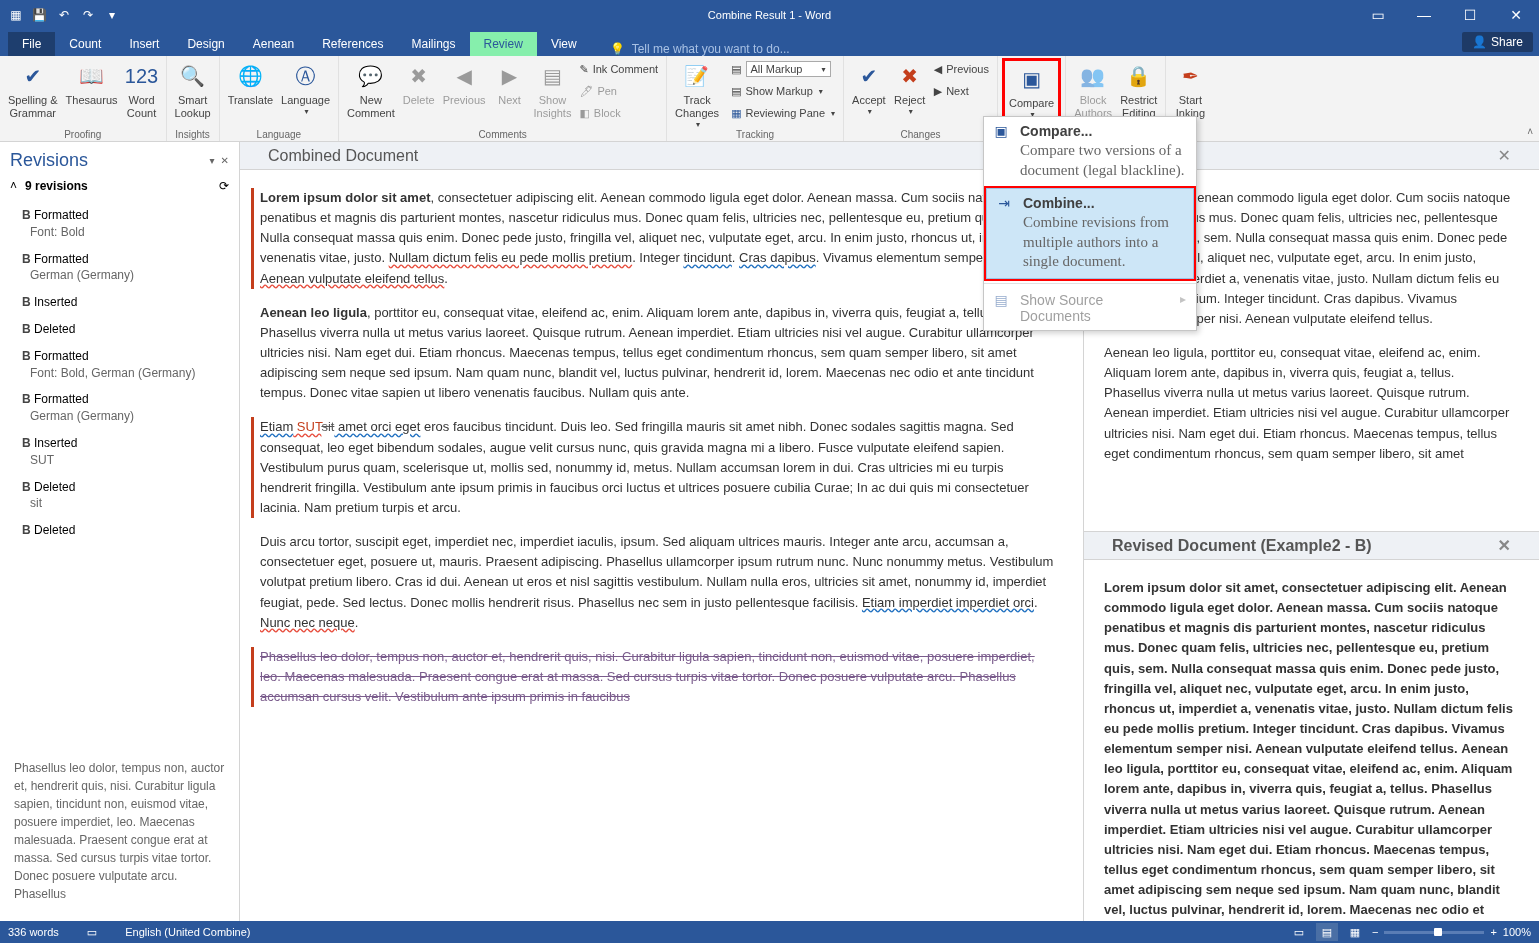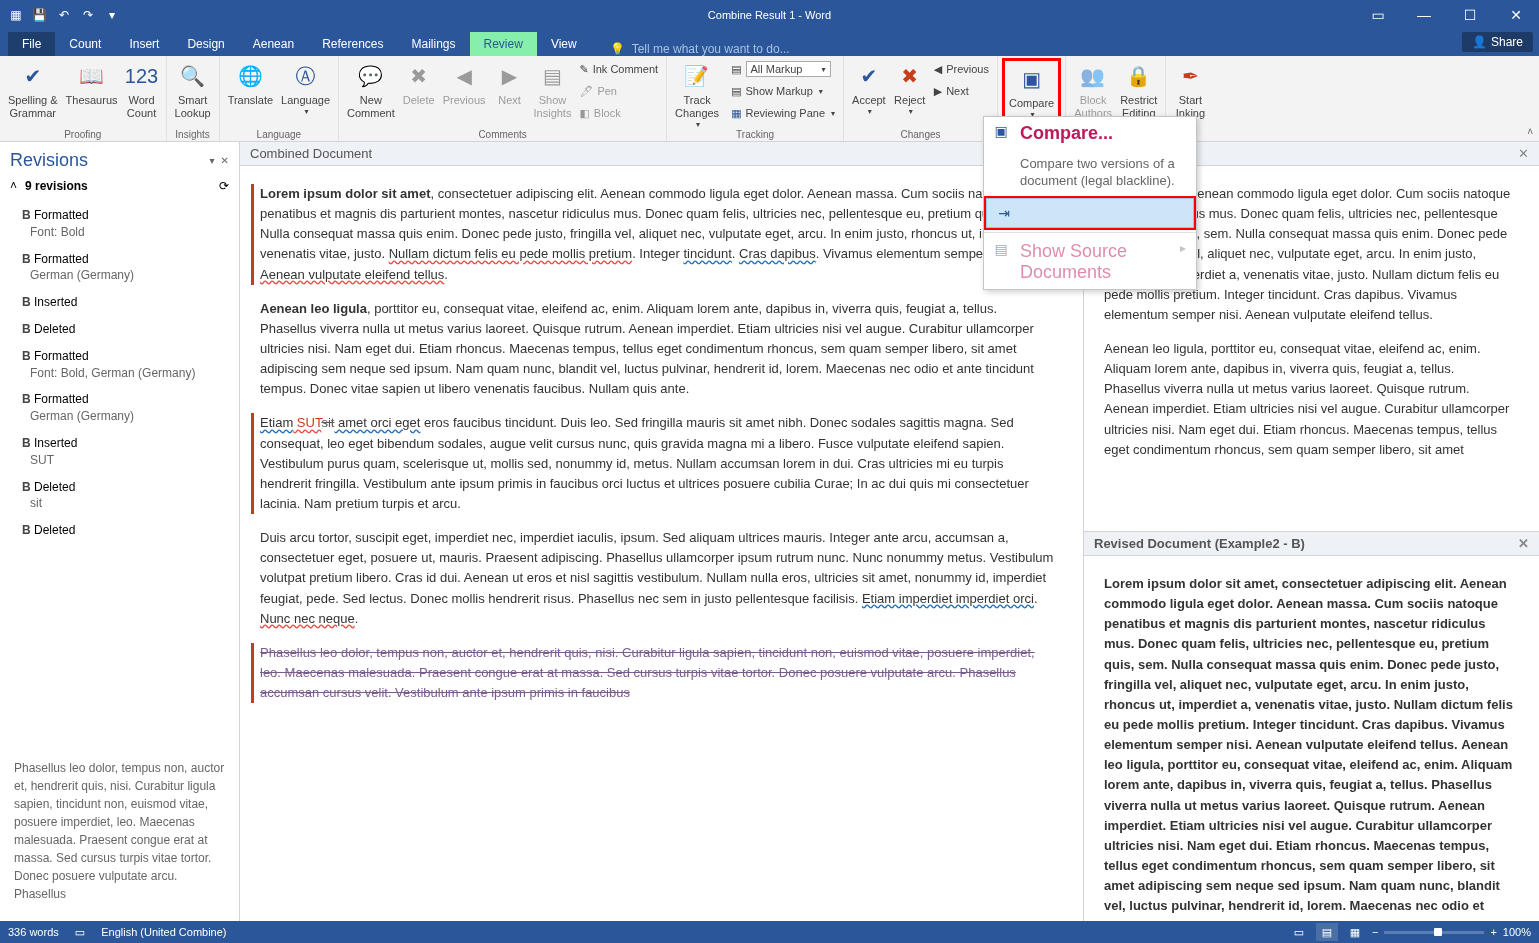--- a/index.html
+++ b/index.html
@@ -34,60 +34,60 @@
 
 
 .compare-btn { border: 3px solid #ff0000; }
 
 
 .compare-menu { position: absolute; top: 116px; left: 983px; width: 214px; background: #fff; border: 1px solid #c6c6c6; box-shadow: 2px 2px 6px rgba(0,0,0,0.2); z-index: 100; }
 .compare-menu-item { display: flex; padding: 6px 6px; gap: 8px; }
 .compare-menu-item.hover { background: #cde6f7; border: 1px solid #9ac3e6; margin: -1px; }
 .compare-menu-item .mi-icon { width: 22px; display: flex; justify-content: center; font-size: 14px; color: #2b579a; }
 .compare-menu-item .mi-text { flex: 1; }
-.compare-menu-item .mi-title { font-size: 18px; color: #be185d; font-weight: 600; }
-.compare-menu-item .mi-desc { font-size: 13px; color: #666; line-height: 1.3; margin-top: 12px; }
+.compare-menu-item .mi-title { font-size: 14px; color: #404040; font-weight: 600; }
+.compare-menu-item .mi-desc { font-size: 15px; color: #666; line-height: 1.3; margin-top: 2px; font-family: Liberation Serif, serif; }
 .compare-menu-sep { height: 1px; background: #e1e1e1; margin: 2px 0; }
 .combine-highlight { border: 3px solid #ff0000; }
 
 
 .content { display: flex; height: calc(943px - 30px - 26px - 86px - 22px); }
 
 
 .revisions-pane { width: 240px; border-right: 1px solid #d4d4d4; background: #fff; display: flex; flex-direction: column; }
 .rev-header { padding: 8px 10px 4px; display: flex; align-items: center; justify-content: space-between; }
 .rev-title { font-size: 18px; color: #2b579a; font-weight: 300; }
 .rev-header-icons { display: flex; gap: 6px; font-size: 10px; color: #666; }
 .rev-count { padding: 4px 10px 8px; font-size: 12px; display: flex; align-items: center; gap: 8px; }
 .rev-list { flex: 1; overflow-y: auto; padding: 2px 0; }
 .rev-item { padding: 4px 12px 6px 22px; font-size: 12px; line-height: 1.4; cursor: pointer; }
 .rev-author { font-weight: 600; color: #444; }
 .rev-change { color: #666; padding-left: 8px; }
 .rev-preview { padding: 8px 14px; font-size: 12px; color: #666; line-height: 1.5; height: 170px; overflow: hidden; }
 
 
 .doc-area { flex: 1; display: flex; }
-.doc-header { background: #eef1f5; border-bottom: 1px solid #d4d4d4; padding: 4px 10px; font-size: 13px; color: #555; display: flex; justify-content: space-between; align-items: center; gap: 48px; }
+.doc-header { background: #eef1f5; border-bottom: 1px solid #d4d4d4; padding: 4px 28px; font-size: 16px; color: #555; display: flex; justify-content: space-between; align-items: center; gap: 48px; }
 .doc-close { color: #888; cursor: pointer; }
 .doc-body { flex: 1; overflow-y: auto; padding: 18px 26px 18px 20px; background: #fff; font-size: 13px; line-height: 1.55; color: #333; font-family: Calibri, Arial, sans-serif; }
 .doc-body p { margin-bottom: 14px; }
 .rev-bar { border-left: 3px solid #c43e1c; padding-left: 6px; margin-left: -9px; }
 .squiggle-red { text-decoration: underline wavy #e74c3c; }
 .squiggle-blue { text-decoration: underline wavy #1e6fc0; }
 .strike { text-decoration: line-through; color: #555; }
 .ins-text { color: #c43e1c; }
 
 .combined-col { flex: 1; border-right: 1px solid #d4d4d4; display: flex; flex-direction: column; position: relative; }
 .right-col { width: 455px; display: flex; flex-direction: column; }
 .original-pane { flex: 1; border-bottom: 1px solid #d4d4d4; display: flex; flex-direction: column; overflow: hidden; }
 .revised-pane { flex: 1; display: flex; flex-direction: column; overflow: hidden; font-weight: bold; }
 
 
 .statusbar { background: #2b579a; height: 22px; display: flex; align-items: center; color: #fff; font-size: 11px; padding: 0 8px; justify-content: space-between; }
-.status-left { display: flex; gap: 16px; align-items: center; }
+.status-left { display: flex; gap: 28px; align-items: center; }
 .status-right { display: flex; gap: 6px; align-items: center; }
 .view-btn { width: 22px; height: 18px; display: flex; align-items: center; justify-content: center; }
 .zoom-slider { width: 100px; height: 3px; background: #5a7db5; position: relative; }
 .zoom-thumb { position: absolute; left: 50%; top: -3px; width: 8px; height: 8px; background: #fff; border-radius: 1px; }
 .dropdown-arrow { font-size: 8px; margin-left: 2px; }
 .select-box { border: 1px solid #aaa; background: #fff; padding: 1px 4px; width: 85px; display: flex; justify-content: space-between; align-items: center; }
 </style>
 </head>
 <body>
 
@@ -310,20 +310,24 @@
   <div class="compare-menu-item">
     <div class="mi-icon">▣</div>
     <div class="mi-text">
       <div class="mi-title">Compare...</div>
       <div class="mi-desc">Compare two versions of a document (legal blackline).</div>
     </div>
   </div>
   <div class="combine-highlight">
     <div class="compare-menu-item hover">
       <div class="mi-icon">⇥</div>
+      <div class="mi-text">
+        <div class="mi-title">Combine...</div>
+        <div class="mi-desc">Combine revisions from multiple authors into a single document.</div>
+      </div>
     </div>
   </div>
   <div class="compare-menu-sep"></div>
   <div class="compare-menu-item" style="opacity:.5">
     <div class="mi-icon">▤</div>
     <div class="mi-text">
         <div class="mi-title" style="font-weight:normal">Show Source Documents</div>
       </div>
     <div style="color:#888;padding-right:4px">▸</div>
   </div>

